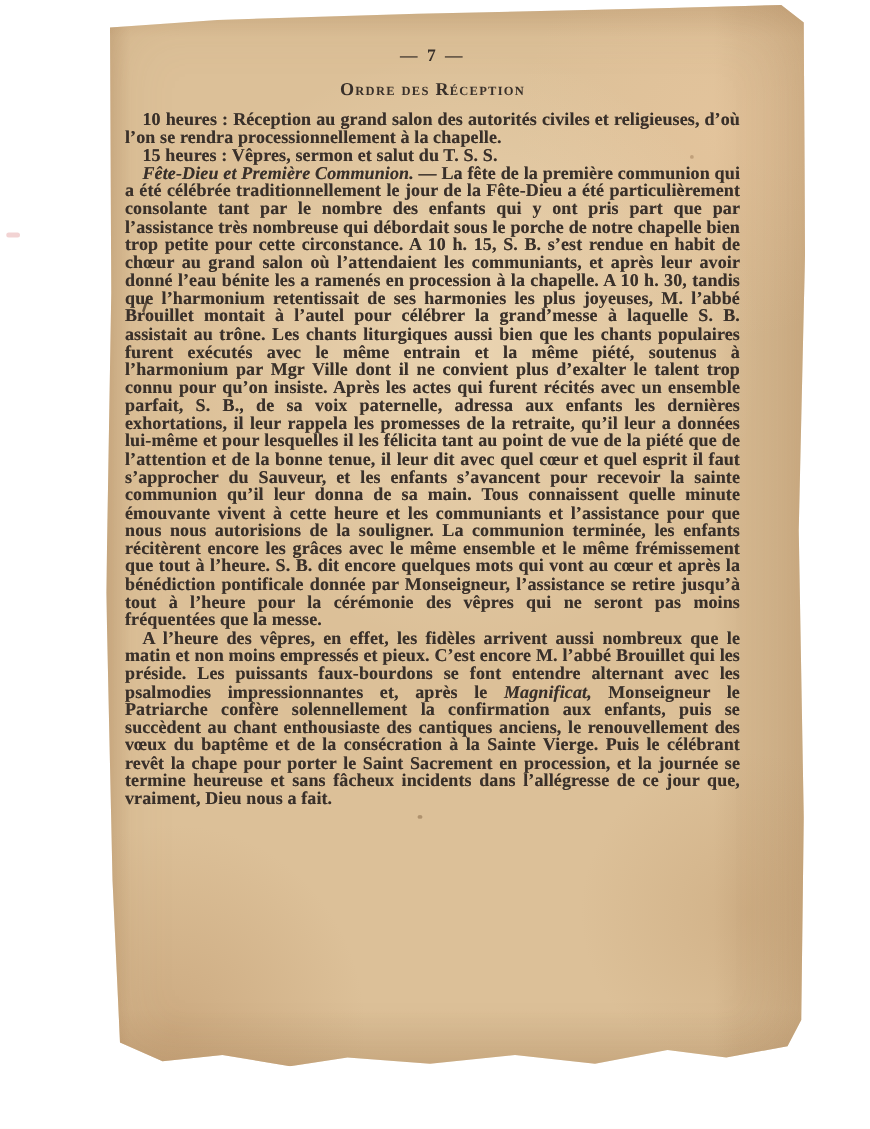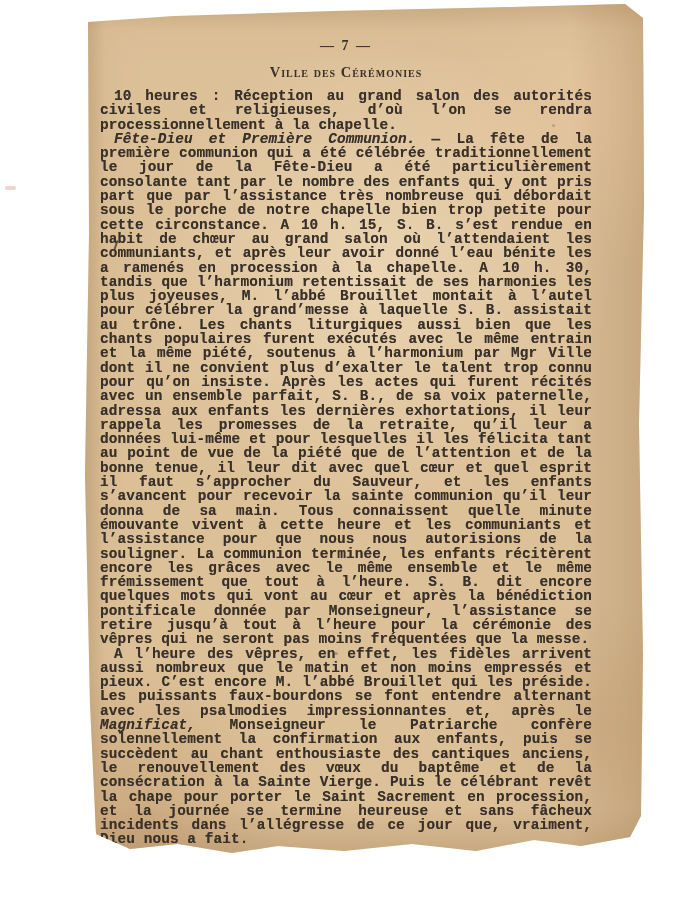--- a/index.html
+++ b/index.html
@@ -67,21 +67,20 @@
   }
   .body-text p {
     margin: 0;
     text-indent: 14px;
     text-align: justify;
     font-size: 14.4px;
     font-weight: bold;
     line-height: 14.3px;
     letter-spacing: 0.1px;
     text-shadow: 0 0 0.5px rgba(57,48,42,0.55);
-    font-family: Liberation Mono, monospace;
   }
   .it { font-style: italic; }
   .ink-smudge {
     position: absolute;
     left: 33px;
     top: 236px;
     width: 2px;
     height: 10px;
     background: rgba(62,48,34,0.75);
     transform: rotate(18deg);
@@ -119,21 +118,22 @@
 <body>
 
 <div class="scan">
   <span class="paper-stain"></span>
   <div class="paper" lang="fr">
     <span class="ink-smudge"></span>
     <span class="paper-speck-1"></span>
     <span class="paper-speck-2"></span>
     <div class="content">
       <div class="page-number">— 7 —</div>
-      <div class="heading">Ville des Cérémonies</div>
+      <div class="heading">Ordre des Réception</div>
       <div class="body-text">
           <p>10 heures : Réception au grand salon des autorités civiles et religieuses, d’où l’on se rendra processionnellement à la chapelle.</p>
+          <p>15 heures : Vêpres, sermon et salut du T. S. S.</p>
           <p><span class="it">Fête-Dieu et Première Communion.</span><span> — La fête de la première communion qui a été célébrée traditionnellement le jour de la Fête-Dieu a été particulièrement consolante tant par le nombre des enfants qui y ont pris part que par l’assistance très nombreuse qui débordait sous le porche de notre chapelle bien trop petite pour cette circonstance. A 10 h. 15, S. B. s’est rendue en habit de chœur au grand salon où l’attendaient les communiants, et après leur avoir donné l’eau bénite les a ramenés en procession à la chapelle. A 10 h. 30, tandis que l’harmonium retentissait de ses harmonies les plus joyeuses, M. l’abbé Brouillet montait à l’autel pour célébrer la grand’messe à laquelle S. B. assistait au trône. Les chants liturgiques aussi bien que les chants populaires furent exécutés avec le même entrain et la même piété, soutenus à l’harmonium par Mgr Ville dont il ne convient plus d’exalter le talent trop connu pour qu’on insiste. Après les actes qui furent récités avec un ensemble parfait, S. B., de sa voix paternelle, adressa aux enfants les dernières exhortations, il leur rappela les promesses de la retraite, qu’il leur a données lui-même et pour lesquelles il les félicita tant au point de vue de la piété que de l’attention et de la bonne tenue, il leur dit avec quel cœur et quel esprit il faut s’approcher du Sauveur, et les enfants s’avancent pour recevoir la sainte communion qu’il leur donna de sa main. Tous connaissent quelle minute émouvante vivent à cette heure et les communiants et l’assistance pour que nous nous autorisions de la souligner. La communion terminée, les enfants récitèrent encore les grâces avec le même ensemble et le même frémissement que tout à l’heure. S. B. dit encore quelques mots qui vont au cœur et après la bénédiction pontificale donnée par Monseigneur, l’assistance se retire jusqu’à tout à l’heure pour la cérémonie des vêpres qui ne seront pas moins fréquentées que la messe.</span></p>
           <p><span>A l’heure des vêpres, en effet, les fidèles arrivent aussi nombreux que le matin et non moins empressés et pieux. C’est encore M. l’abbé Brouillet qui les préside. Les puissants faux-bourdons se font entendre alternant avec les psalmodies impressionnantes et, après le </span><span class="it">Magnificat,</span><span> Monseigneur le Patriarche confère solennellement la confirmation aux enfants, puis se succèdent au chant enthousiaste des cantiques anciens, le renouvellement des vœux du baptême et de la consécration à la Sainte Vierge. Puis le célébrant revêt la chape pour porter le Saint Sacrement en procession, et la journée se termine heureuse et sans fâcheux incidents dans l’allégresse de ce jour que, vraiment, Dieu nous a fait.</span></p>
         </div>
     </div>
   </div>
 </div>
 
 </body></html>

